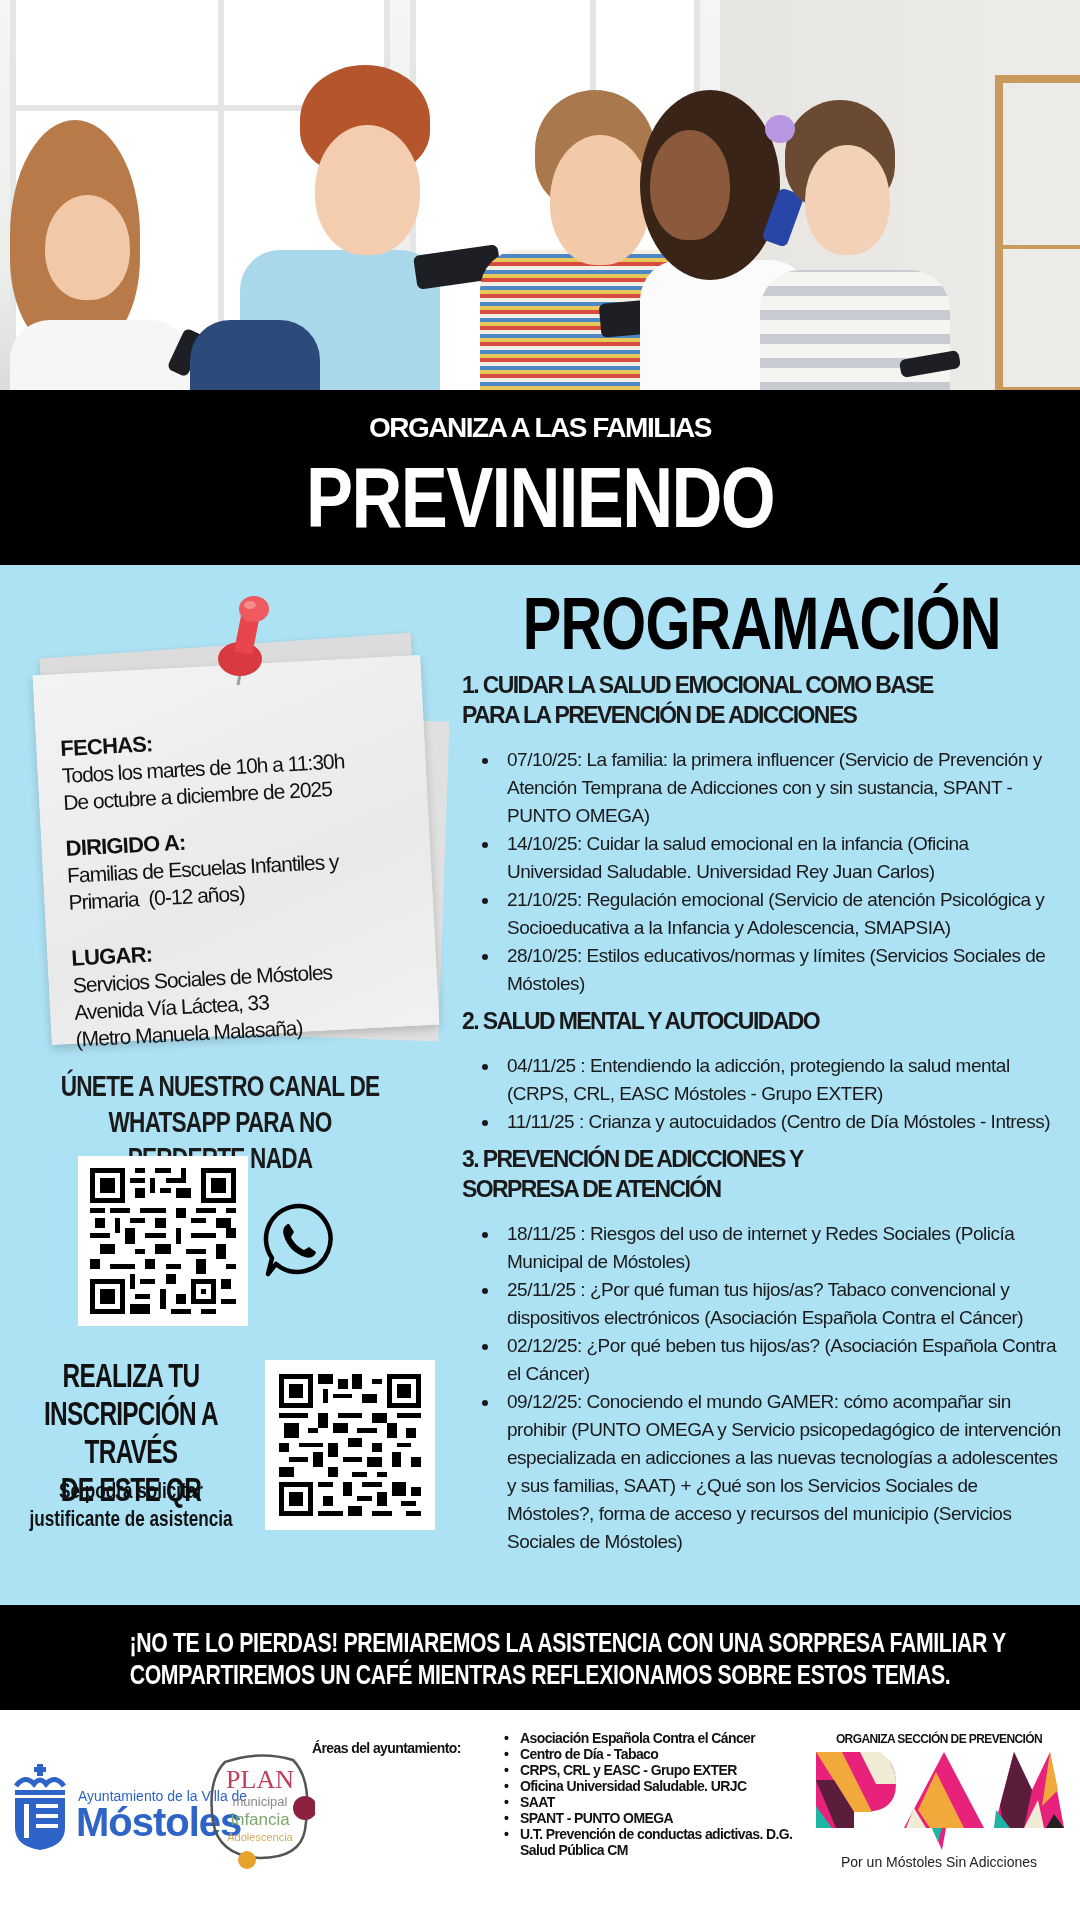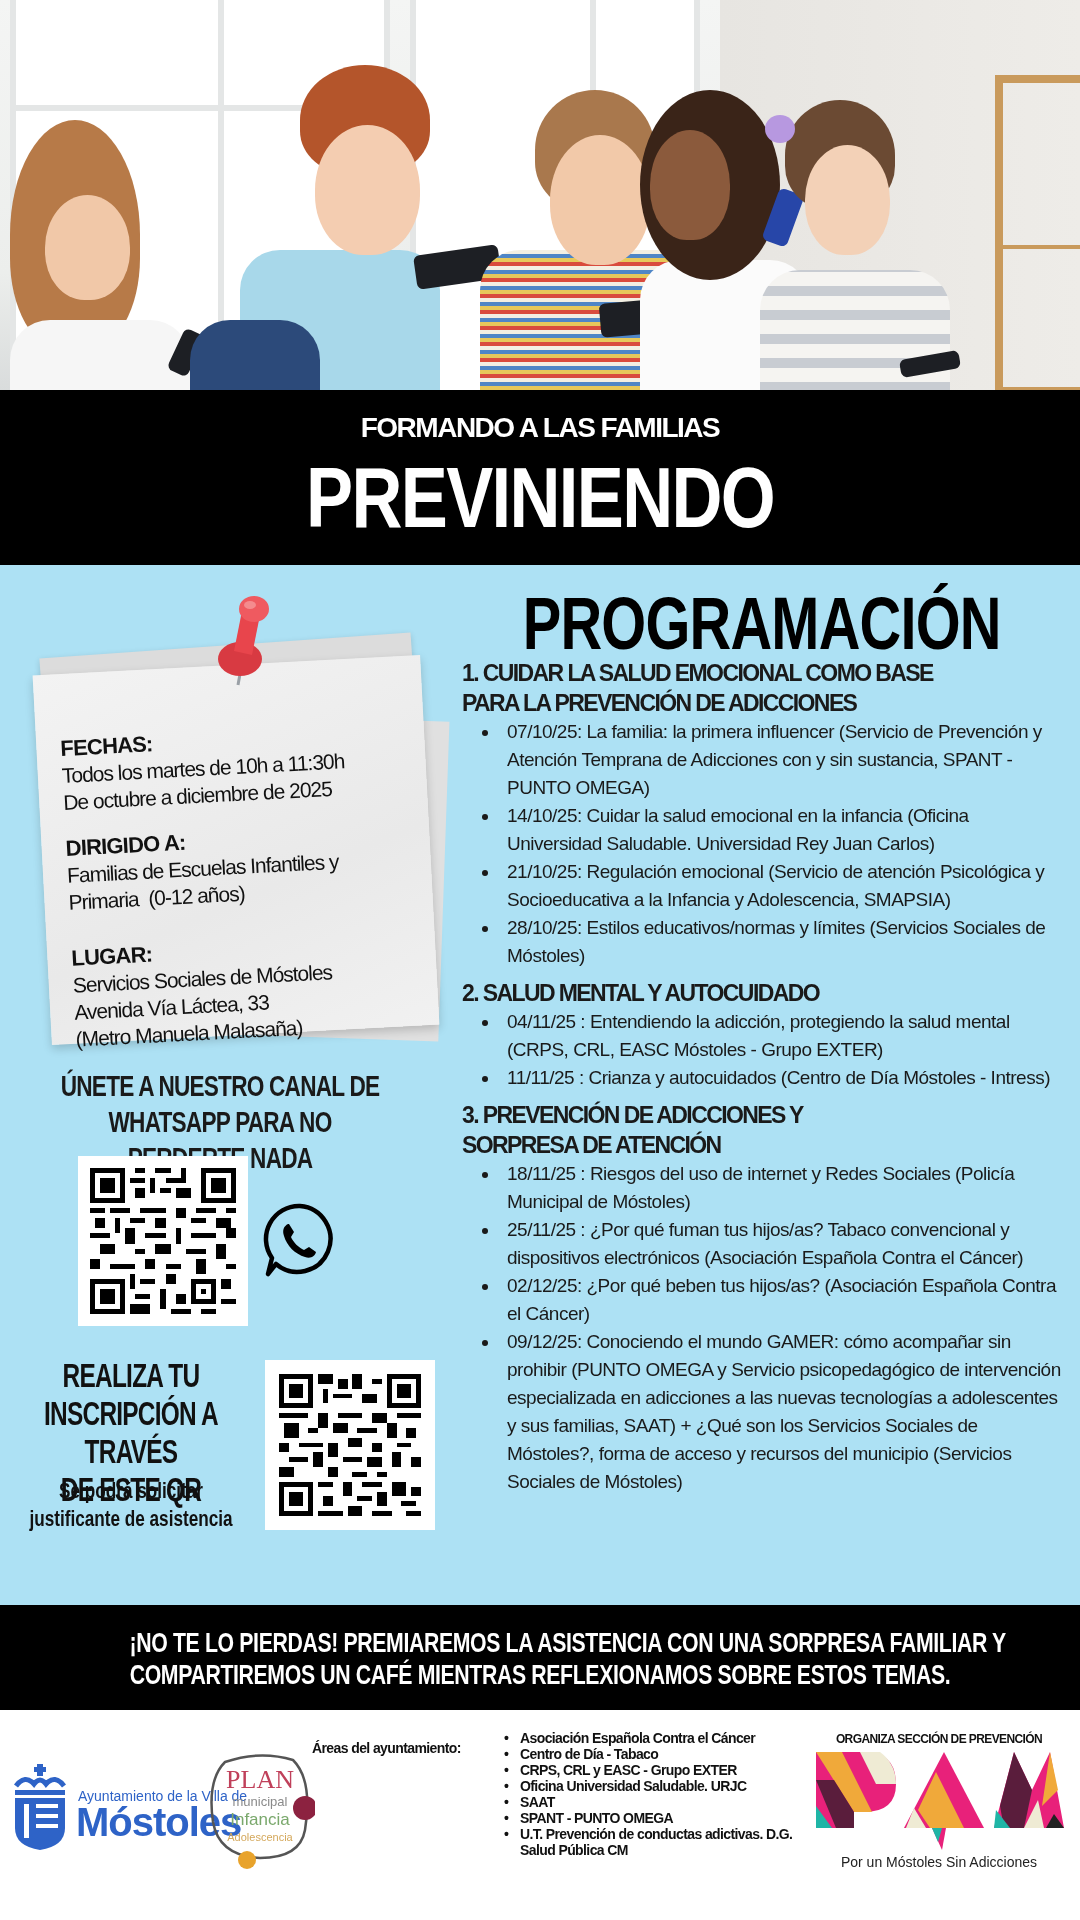--- a/index.html
+++ b/index.html
@@ -91,22 +91,22 @@
     position: absolute; left: 460px; top: 14px; width: 570px; text-align: center;
     font-family: "Liberation Sans Narrow", "Liberation Sans", sans-serif; font-weight: 700;
     font-size: 74px; line-height: 90px; letter-spacing: -1px; color: #000;
     transform: scaleX(0.78); transform-origin: center;
   }
   .program { position: absolute; left: 462px; top: 93px; width: 600px; }
   .section-head {
     font-family: "Liberation Sans", sans-serif; font-weight: 700; font-size: 23px; line-height: 30px;
     letter-spacing: -1.6px; color: #1a1a1a; margin-top: 8px;
   }
-  .section-head:first-child { margin-top: 0; }
-  .items { list-style: none; padding-left: 12px; margin-top: 0; }
+  .section-head:first-child { margin-top: 12px; }
+  .items { list-style: none; padding-left: 12px; margin-top: 16px; }
   .items li {
     position: relative; padding-left: 33px;
     font-family: "Liberation Sans", sans-serif; font-size: 19px; line-height: 28px; letter-spacing: -0.5px; color: #1a1a1a;
   }
   .items li::before { content: ""; position: absolute; left: 8px; top: 12px; width: 6px; height: 6px; border-radius: 50%; background: #1a1a1a; }
 
   
   .banner {
     position: absolute; left: 0; top: 1605px; width: 1080px; height: 105px; background: #000;
     color: #fff; text-align: center; padding-top: 22px;
@@ -184,21 +184,21 @@
   <div class="kid" style="left:760px;top:100px;">
     <div class="body" style="left:0;top:170px;width:190px;height:160px;background:repeating-linear-gradient(0deg,#f5f4f1 0 14px,#c8ccd2 14px 24px);"></div>
     <div class="hair" style="left:25px;top:0;width:110px;height:110px;background:#6b4a33;"></div>
     <div class="head" style="left:45px;top:45px;width:85px;height:110px;background:#f3d1b7;"></div>
     <div class="hair" style="left:5px;top:15px;width:30px;height:28px;background:#b798e0;border-radius:50%;"></div>
     <div class="phone" style="left:140px;top:255px;width:60px;height:18px;transform:rotate(-10deg);"></div>
   </div>
 </div>
 
 <div class="header-band">
-  <div class="subtitle">FORMANDO A LAS FAMILIAS</div>
+  <div class="subtitle">ORGANIZA A LAS FAMILIAS</div>
   <div class="title">PREVINIENDO ADICCIONES</div>
 </div>
 
 <div class="main">
 
   <div class="note-back"></div>
   <div class="note-back2"></div>
   <div class="note-front">
     <div class="label">FECHAS:</div>
     <div class="line">Todos los martes de 10h a 11:30h</div>

